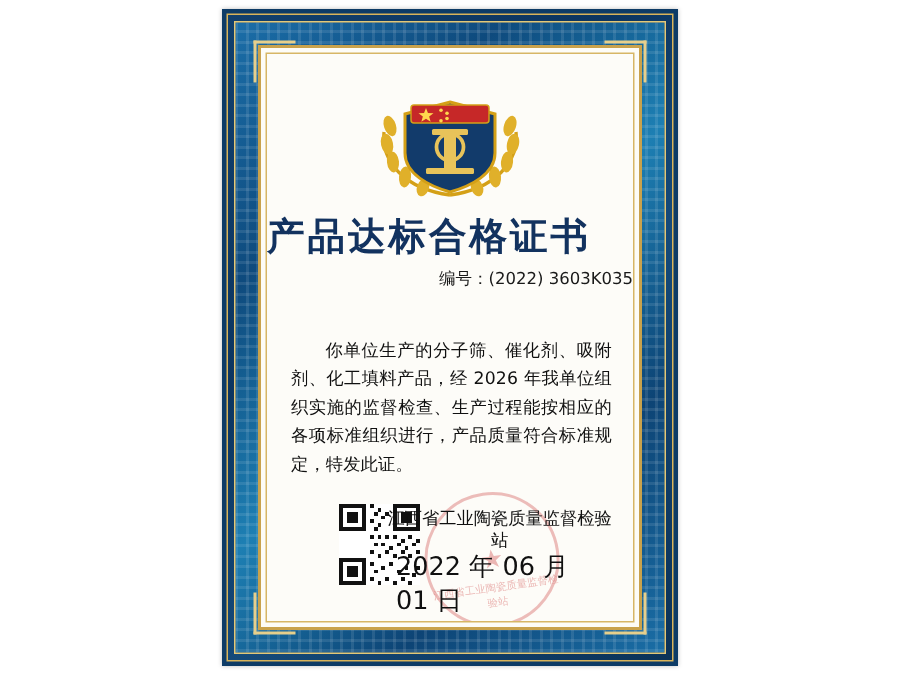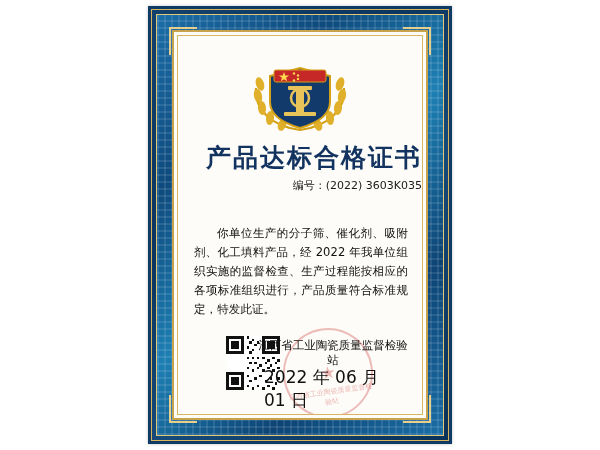--- a/index.html
+++ b/index.html
@@ -93,21 +93,21 @@
     transform: translateX(-50%);
     width: 112px;
     height: 74px;
   }
 
   .title {
     position: absolute;
     top: 105px;
     left: 0;
     right: 0;
-    text-align: right;
+    text-align: left;
     font-family: "DejaVu Serif", "Liberation Serif", serif;
     font-size: 25px;
     font-weight: 700;
     color: #12325f;
     letter-spacing: 2px;
   }
 
   .serial {
     position: absolute;
     top: 142px;
@@ -272,21 +272,21 @@
         </svg>
       </div>
 
       <div class="title">产品达标合格证书</div>
 
       <div class="serial">
         <span>编号：</span><span>(2022) 3603K035</span>
       </div>
 
 
-      <div class="body-text">你单位生产的分子筛、催化剂、吸附剂、化工填料产品，经 2022 年我单位组织实施的监督检查、生产过程能按相应的各项标准组织进行，产品质量符合标准规定，特发此证。</div>
+      <div class="body-text">你单位生产的分子筛、催化剂、吸附剂、化工填料产品，经 2026 年我单位组织实施的监督检查、生产过程能按相应的各项标准组织进行，产品质量符合标准规定，特发此证。</div>
 
 
       <div class="qr">
         <svg viewBox="0 0 21 21" width="54" height="54" shape-rendering="crispEdges">
           <rect width="21" height="21" fill="#ffffff"></rect>
           <g fill="#111111">
             <rect x="0" y="0" width="7" height="1"></rect>
               <rect x="0" y="6" width="7" height="1"></rect>
             <rect x="0" y="0" width="1" height="7"></rect>
               <rect x="6" y="0" width="1" height="7"></rect>

